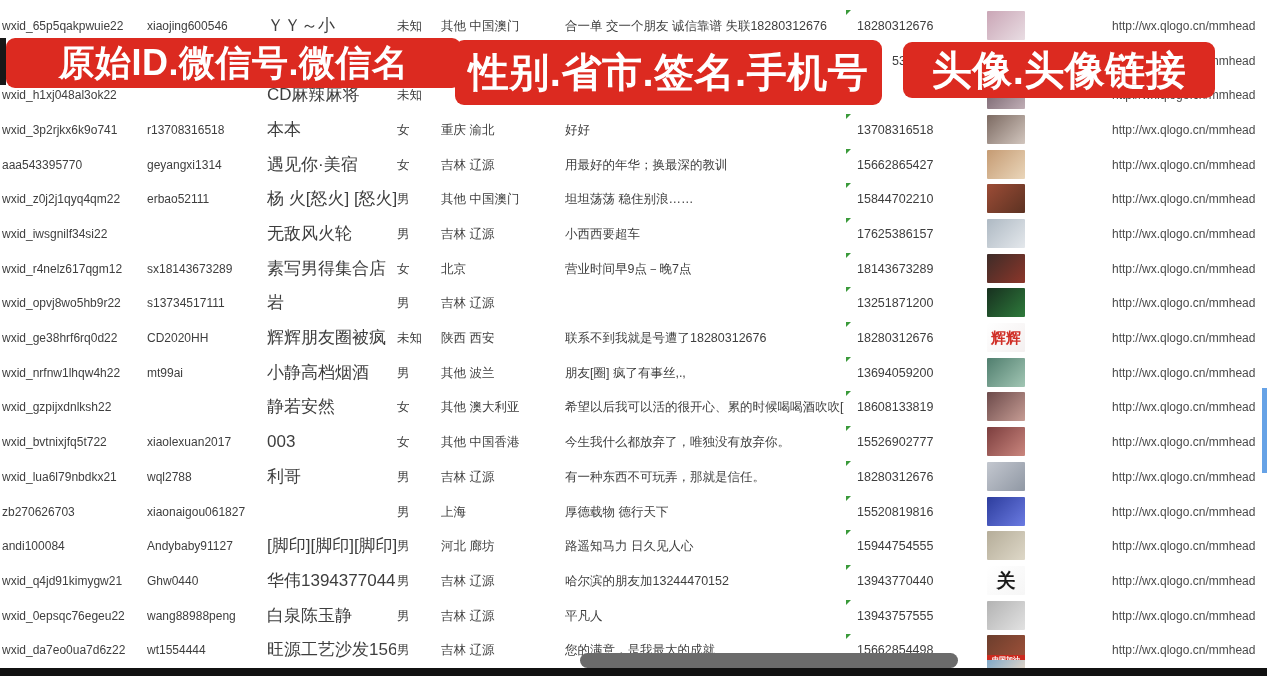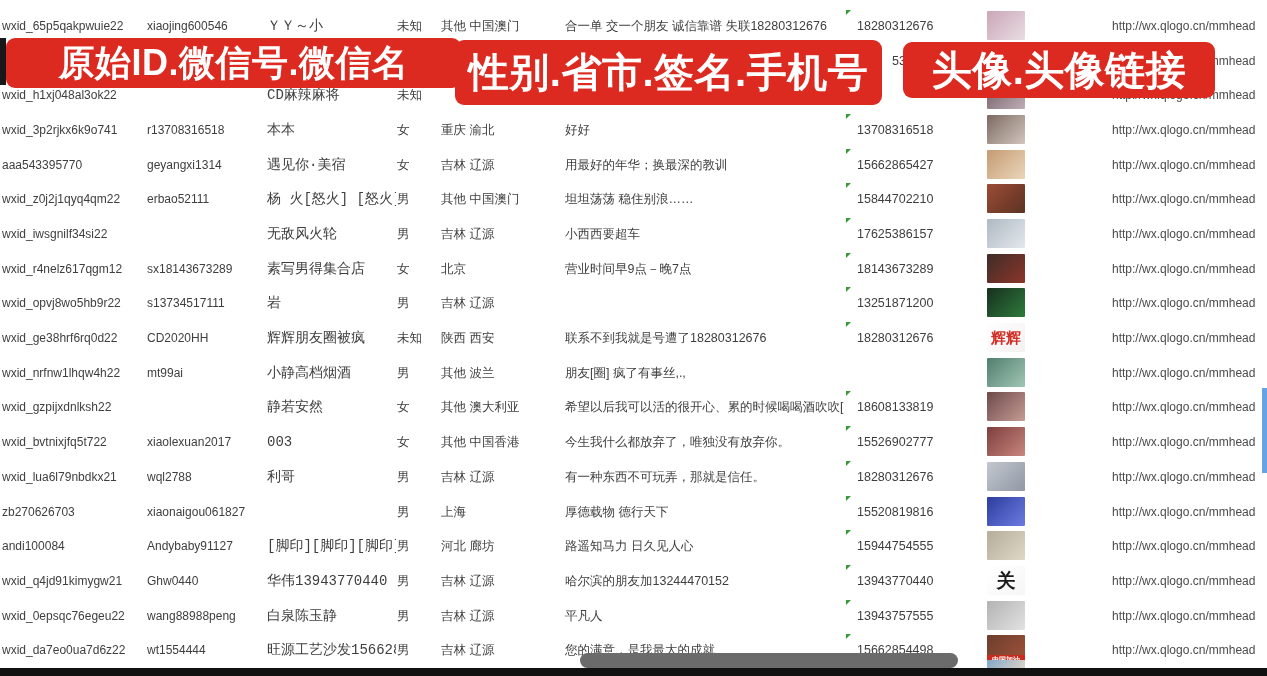--- a/index.html
+++ b/index.html
@@ -9,21 +9,21 @@
     font-family:"Liberation Sans","DejaVu Sans",sans-serif;
     color:#3c3c3c;
   }
   #grid-top{position:absolute;left:0;top:9px;width:1267px;height:0;border-top:1px solid #dcdcdc;}
   .vline{position:absolute;top:9px;height:659px;width:0;border-left:1px solid #d9d9d9;}
   .row{position:absolute;left:0;width:1267px;border-bottom:3px solid #ef4444;background:#fff;}
   .cell{position:absolute;top:0;height:100%;overflow:hidden;white-space:nowrap;
         font-size:12px;line-height:34px;color:#3e3e3e;}
   .c-wxid  {left:0px;   width:142px;padding-left:2px;}
   .c-wno   {left:143px; width:119px;padding-left:4px;}
-  .c-nick  {left:263px; width:129px;padding-left:4px;font-size:14px;font-family:Liberation Mono, monospace;}
+  .c-nick  {left:263px; width:129px;padding-left:4px;font-size:17px;}
   .c-gender{left:393px; width:43px; padding-left:4px;font-size:12.5px;}
   .c-region{left:437px; width:125px;padding-left:4px;font-size:12.5px;}
   .c-sig   {left:563px; width:281px;padding-left:2px;font-size:12.5px;}
   .c-phone {left:845px; width:131px;}
   .c-phone .pval{margin-left:12px;font-size:12.5px;}
   .row.partial-phone .pval{margin-left:47px;}
   .c-avatar{left:977px; width:130px;}
   .c-url   {left:1108px;width:159px;padding-left:4px;color:#4a4a4a;}
   .tri{position:absolute;left:1px;top:1px;width:0;height:0;
        border-top:5px solid #3a9a3a;border-right:5px solid transparent;}
@@ -254,20 +254,24 @@
     </div>
     <div class="cell c-url">http://wx.qlogo.cn/mmhead</div>
   </div>
       <div class="row" style="top: 355.8px; height: 34.68px;">
     <div class="cell c-wxid">wxid_nrfnw1lhqw4h22</div>
     <div class="cell c-wno">mt99ai</div>
     <div class="cell c-nick">小静高档烟酒</div>
     <div class="cell c-gender">男</div>
     <div class="cell c-region">其他 波兰</div>
     <div class="cell c-sig">朋友[圈] 疯了有事丝,.,</div>
+    <div class="cell c-phone">
+      <span class="tri" style="display: block;"></span>
+      <span class="pval">13694059200</span>
+    </div>
     <div class="cell c-avatar">
       <div class="av" style="background: linear-gradient(135deg, rgb(80, 126, 110), rgb(162, 198, 180));">
         <span class="av-label"></span>
 
       </div>
     </div>
     <div class="cell c-url">http://wx.qlogo.cn/mmhead</div>
   </div>
       <div class="row" style="top: 390.48px; height: 34.68px;">
     <div class="cell c-wxid">wxid_gzpijxdnlksh22</div>

